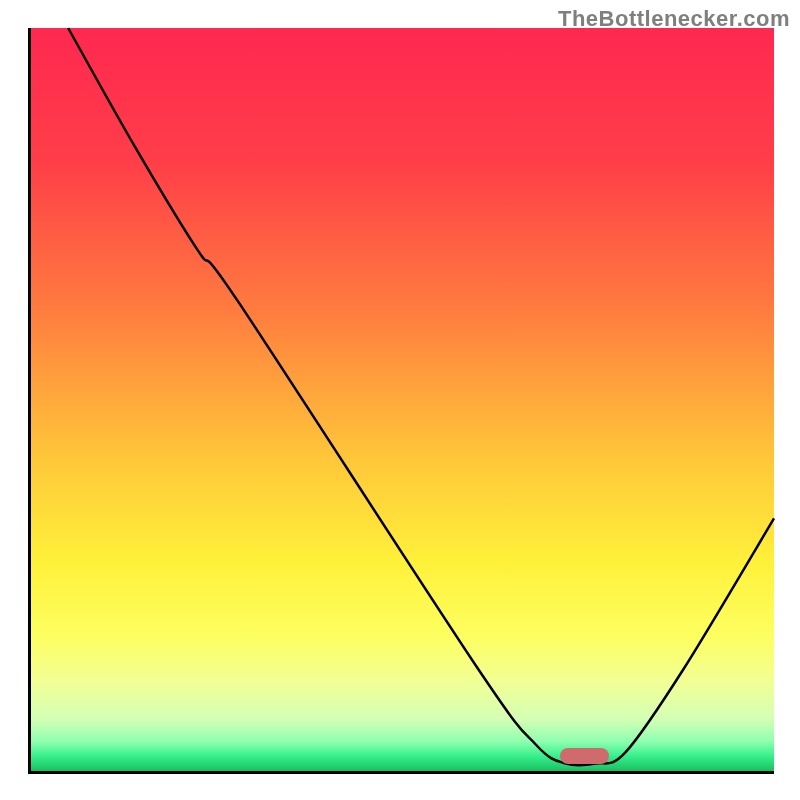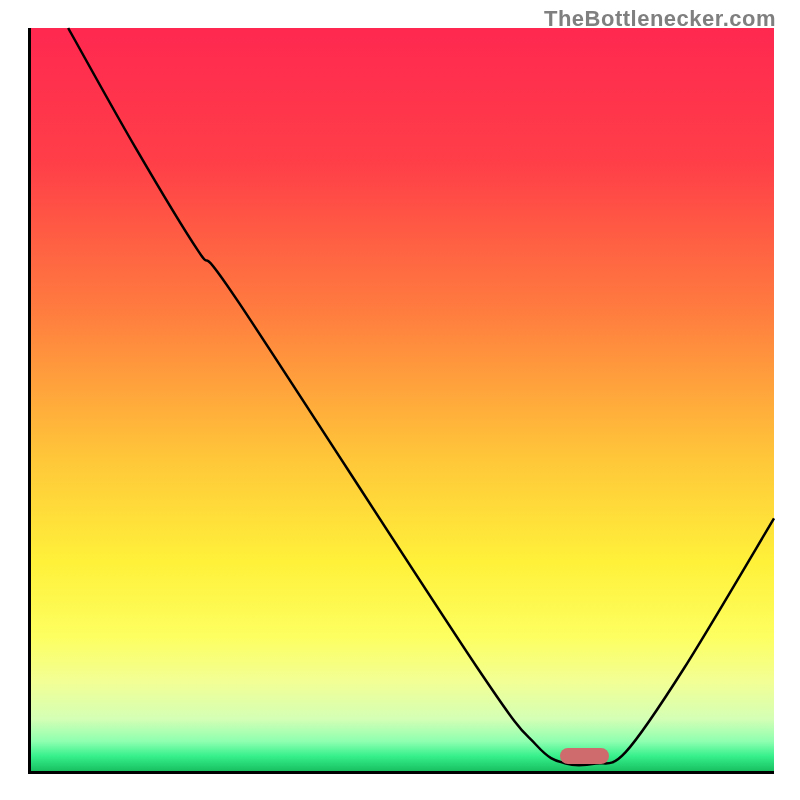--- a/index.html
+++ b/index.html
@@ -7,21 +7,21 @@
     padding: 0;
     width: 800px;
     height: 800px;
     background: #ffffff;
     position: relative;
     font-family: Arial, sans-serif;
   }
   .source-label {
     position: absolute;
     top: 6px;
-    right: 24px;
+    right: 10px;
     font-size: 22px;
     font-weight: bold;
     color: #7f7f7f;
     letter-spacing: 0.5px;
   }
   .plot-area {
     position: absolute;
     top: 28px;
     left: 28px;
     width: 746px;

